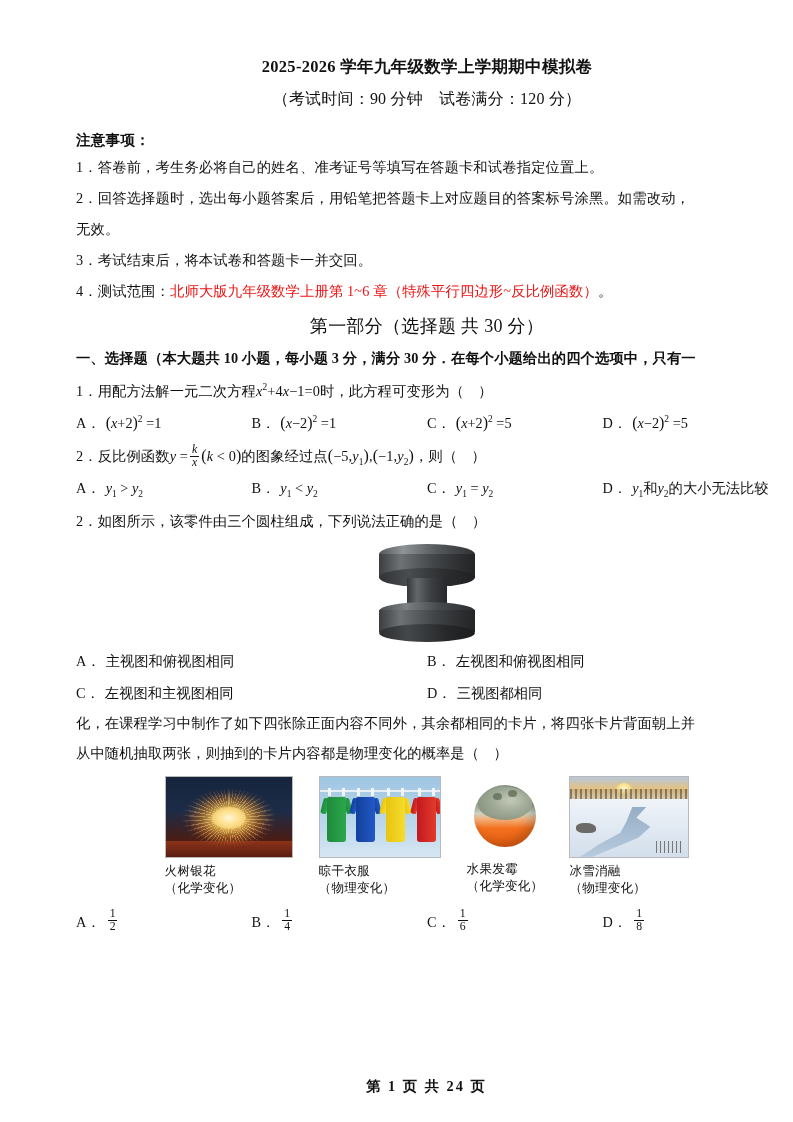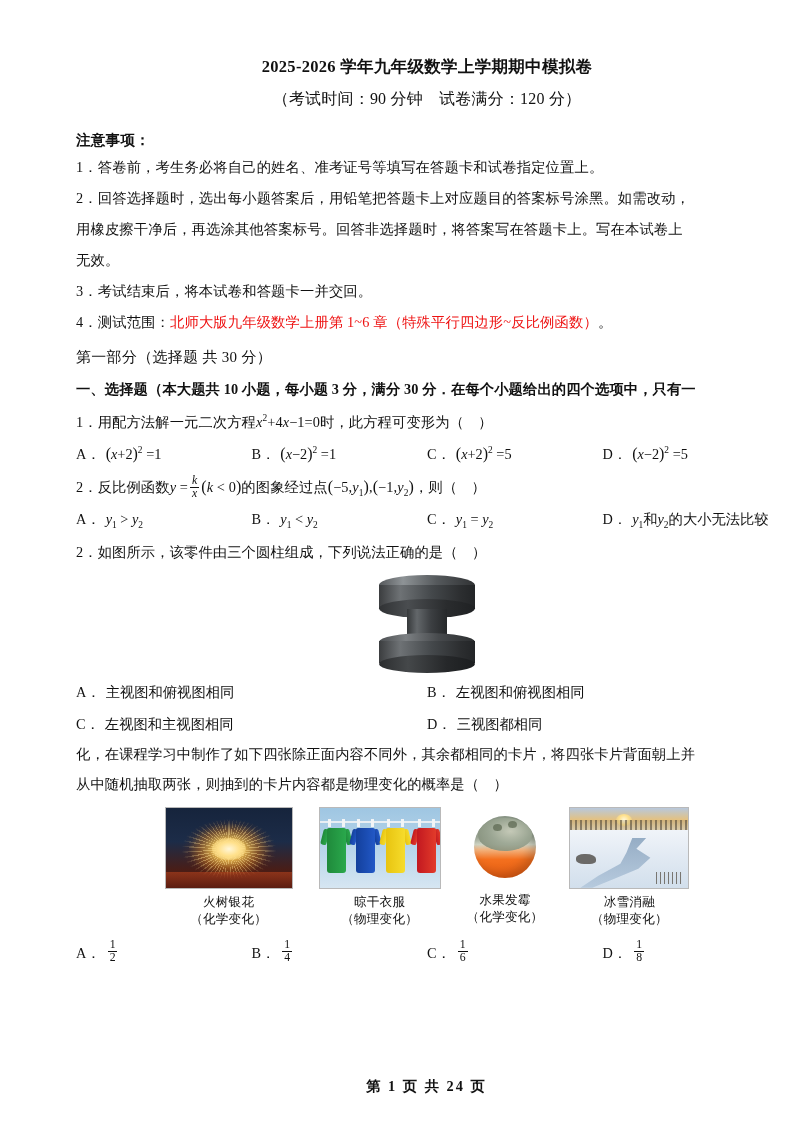--- a/index.html
+++ b/index.html
@@ -58,21 +58,22 @@
     line-height: 31px;
     margin-top: 2px;
     text-align: justify;
     letter-spacing: 0.15px;
   }
   .notice-item.compact { margin-top: 0; }
   .red { color: #ee1111; }
 
   
   .part-heading {
-    font-size: 15px;
+    text-align: center;
+    font-size: 18px;
     margin-top: 5px;
     line-height: 28px;
     letter-spacing: 0.3px;
   }
   .big-q-heading {
     font-size: 14.3px;
     font-weight: bold;
     line-height: 30px;
     margin-top: 3px;
     text-align: justify;
@@ -160,21 +161,21 @@
   }
 
   
   .cards-row {
     display: flex;
     justify-content: center;
     align-items: flex-start;
     gap: 26px;
     margin-top: 8px;
   }
-  .card { text-align: center; }
+  .card { text-align: left; }
   .card-img {
     border: 1px solid #b9b9b9;
     overflow: hidden;
     position: relative;
     margin: 0 auto;
   }
   .card-caption {
     font-size: 12.6px;
     line-height: 17px;
     margin-top: 5px;
@@ -327,21 +328,20 @@
 
 <div class="page">
   <div class="inner">
 
     <div class="doc-title">2025-2026 学年九年级数学上学期期中模拟卷</div>
     <div class="doc-subtitle">（考试时间：90 分钟　试卷满分：120 分）</div>
 
     <div class="notice-heading">注意事项：</div>
     <div class="notice-item">1．答卷前，考生务必将自己的姓名、准考证号等填写在答题卡和试卷指定位置上。</div>
     <div class="notice-item compact">2．回答选择题时，选出每小题答案后，用铅笔把答题卡上对应题目的答案标号涂黑。如需改动，</div>
-    <div class="notice-item compact">用橡皮擦干净后，再选涂其他答案标号。回答非选择题时，将答案写在答题卡上。写在本试卷上</div>
     <div class="notice-item compact">无效。</div>
     <div class="notice-item compact">3．考试结束后，将本试卷和答题卡一并交回。</div>
     <div class="notice-item compact">
       <span>4．测试范围：</span><span class="red">北师大版九年级数学上册第 1~6 章（特殊平行四边形~反比例函数）</span><span>。</span>
     </div>
 
     <div class="part-heading">第一部分（选择题  共 30 分）</div>
 
     <div class="big-q-heading">一、选择题（本大题共 10 小题，每小题 3 分，满分 30 分．在每个小题给出的四个选项中，只有一</div>
 

